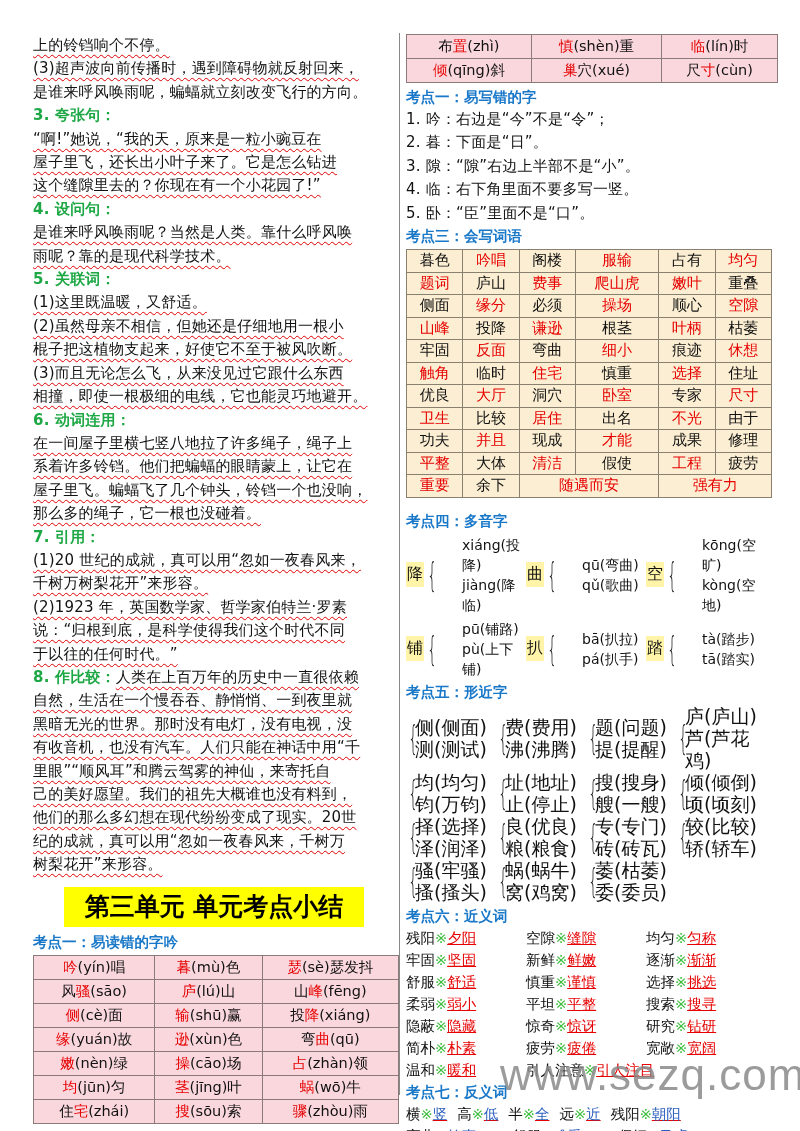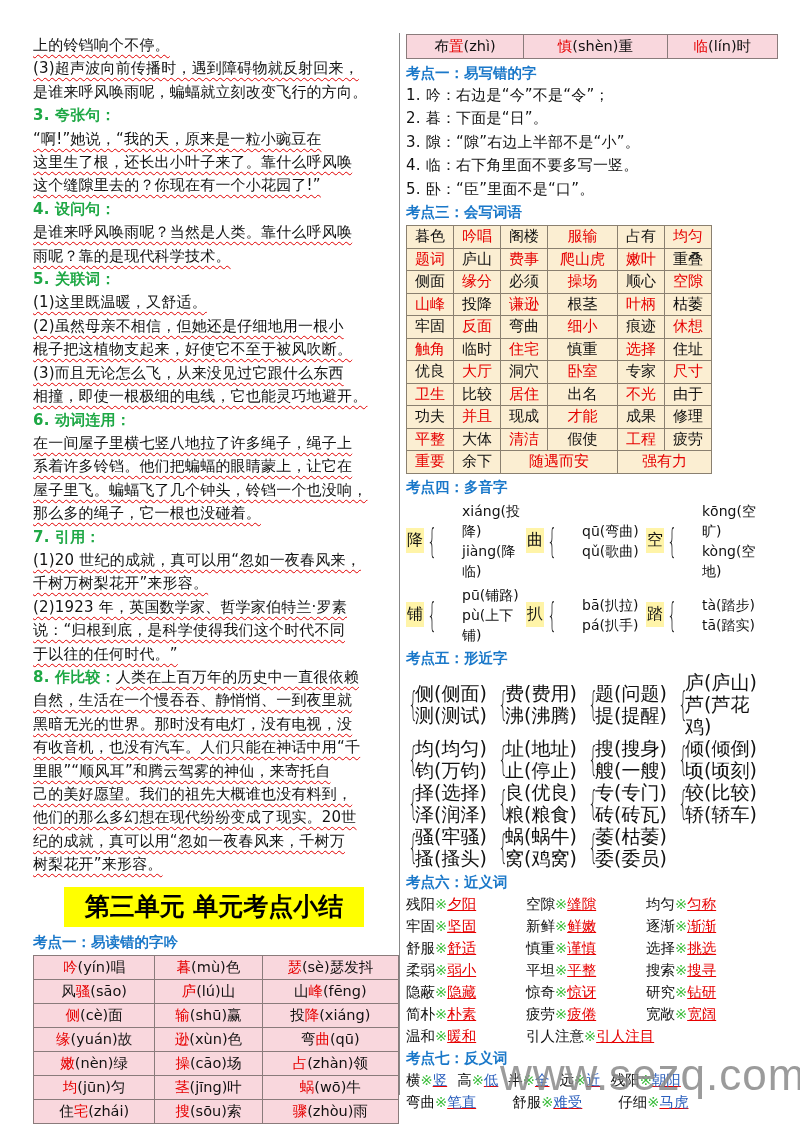--- a/index.html
+++ b/index.html
@@ -40,21 +40,21 @@
 
 <div class="divider"></div>
 
 <div class="col left">
   <div class="line"><span class="u">上的铃铛响个不停。</span></div>
   <div class="line"><span class="u">(3)超声波向前传播时，遇到障碍物就反射回来，</span></div>
   <div class="line"><span>是谁来呼风唤雨呢，蝙蝠就立刻改变飞行的方向。</span></div>
 
   <div class="line green">3. 夸张句：</div>
   <div class="line"><span class="u">“啊!”她说，“我的天，原来是一粒小豌豆在</span></div>
-  <div class="line"><span class="u">这里生了根，还长出小叶子来了。靠什么呼风唤</span></div>
+  <div class="line"><span class="u">屋子里飞，还长出小叶子来了。它是怎么钻进</span></div>
   <div class="line"><span class="u">这个缝隙里去的？你现在有一个小花园了!”</span></div>
 
   <div class="line green">4. 设问句：</div>
   <div class="line"><span class="u">是谁来呼风唤雨呢？当然是人类。靠什么呼风唤</span></div>
   <div class="line"><span class="u">雨呢？靠的是现代科学技术。</span></div>
 
   <div class="line green">5. 关联词：</div>
   <div class="line"><span class="u">(1)这里既温暖，又舒适。</span></div>
   <div class="line"><span class="u">(2)虽然母亲不相信，但她还是仔细地用一根小</span></div>
   <div class="line"><span class="u">棍子把这植物支起来，好使它不至于被风吹断。</span></div>
@@ -129,34 +129,39 @@
 </div>
 
 <div class="col right">
   <table class="pink" style="width:372px;">
     <tbody id="read-table-cont-body">
         <tr>
           <td><span>布</span><span class="red">置</span><span>(zhì)</span></td>
           <td><span></span><span class="red">慎</span><span>(shèn)重</span></td>
           <td><span></span><span class="red">临</span><span>(lín)时</span></td>
         </tr>
+        <tr>
+          <td><span></span><span class="red">倾</span><span>(qīng)斜</span></td>
+          <td><span></span><span class="red">巢</span><span>穴(xué)</span></td>
+          <td><span>尺</span><span class="red">寸</span><span>(cùn)</span></td>
+        </tr>
       </tbody>
   </table>
 
   <div class="blue-h" style="margin-top:3px;">考点一：易写错的字</div>
   <div id="write-list">
       <div class="line">1. 吟：右边是“今”不是“令”；</div>
       <div class="line">2. 暮：下面是“日”。</div>
       <div class="line">3. 隙：“隙”右边上半部不是“小”。</div>
       <div class="line">4. 临：右下角里面不要多写一竖。</div>
       <div class="line">5. 卧：“臣”里面不是“口”。</div>
     </div>
 
   <div class="blue-h">考点三：会写词语</div>
-  <table class="tan" style="width:306px;margin-top:2px;">
+  <table class="tan" style="width:366px;margin-top:2px;">
     <tbody id="words-body">
         <tr>
           <td>暮色</td>
           <td class="red">吟唱</td>
           <td>阁楼</td>
           <td class="red">服输</td>
           <td>占有</td>
           <td class="red">均匀</td>
         </tr>
         <tr>
@@ -233,21 +238,21 @@
         </tr>
         <tr>
           <td class="red" colspan="1">重要</td>
           <td colspan="1">余下</td>
           <td class="red" colspan="2">随遇而安</td>
           <td class="red" colspan="2">强有力</td>
         </tr>
       </tbody>
   </table>
 
-  <div class="blue-h" style="margin-top:2px;">考点四：多音字</div>
+  <div class="blue-h" style="margin-top:12px;">考点四：多音字</div>
   <div class="poly" id="poly-grid">
       <div class="poly-item">
         <span class="poly-char">降</span>
         <span class="brace">{</span>
         <div>
           <div class="poly-read">xiáng(投降)</div>
           <div class="poly-read">jiàng(降临)</div>
         </div>
       </div>
       <div class="poly-item">

